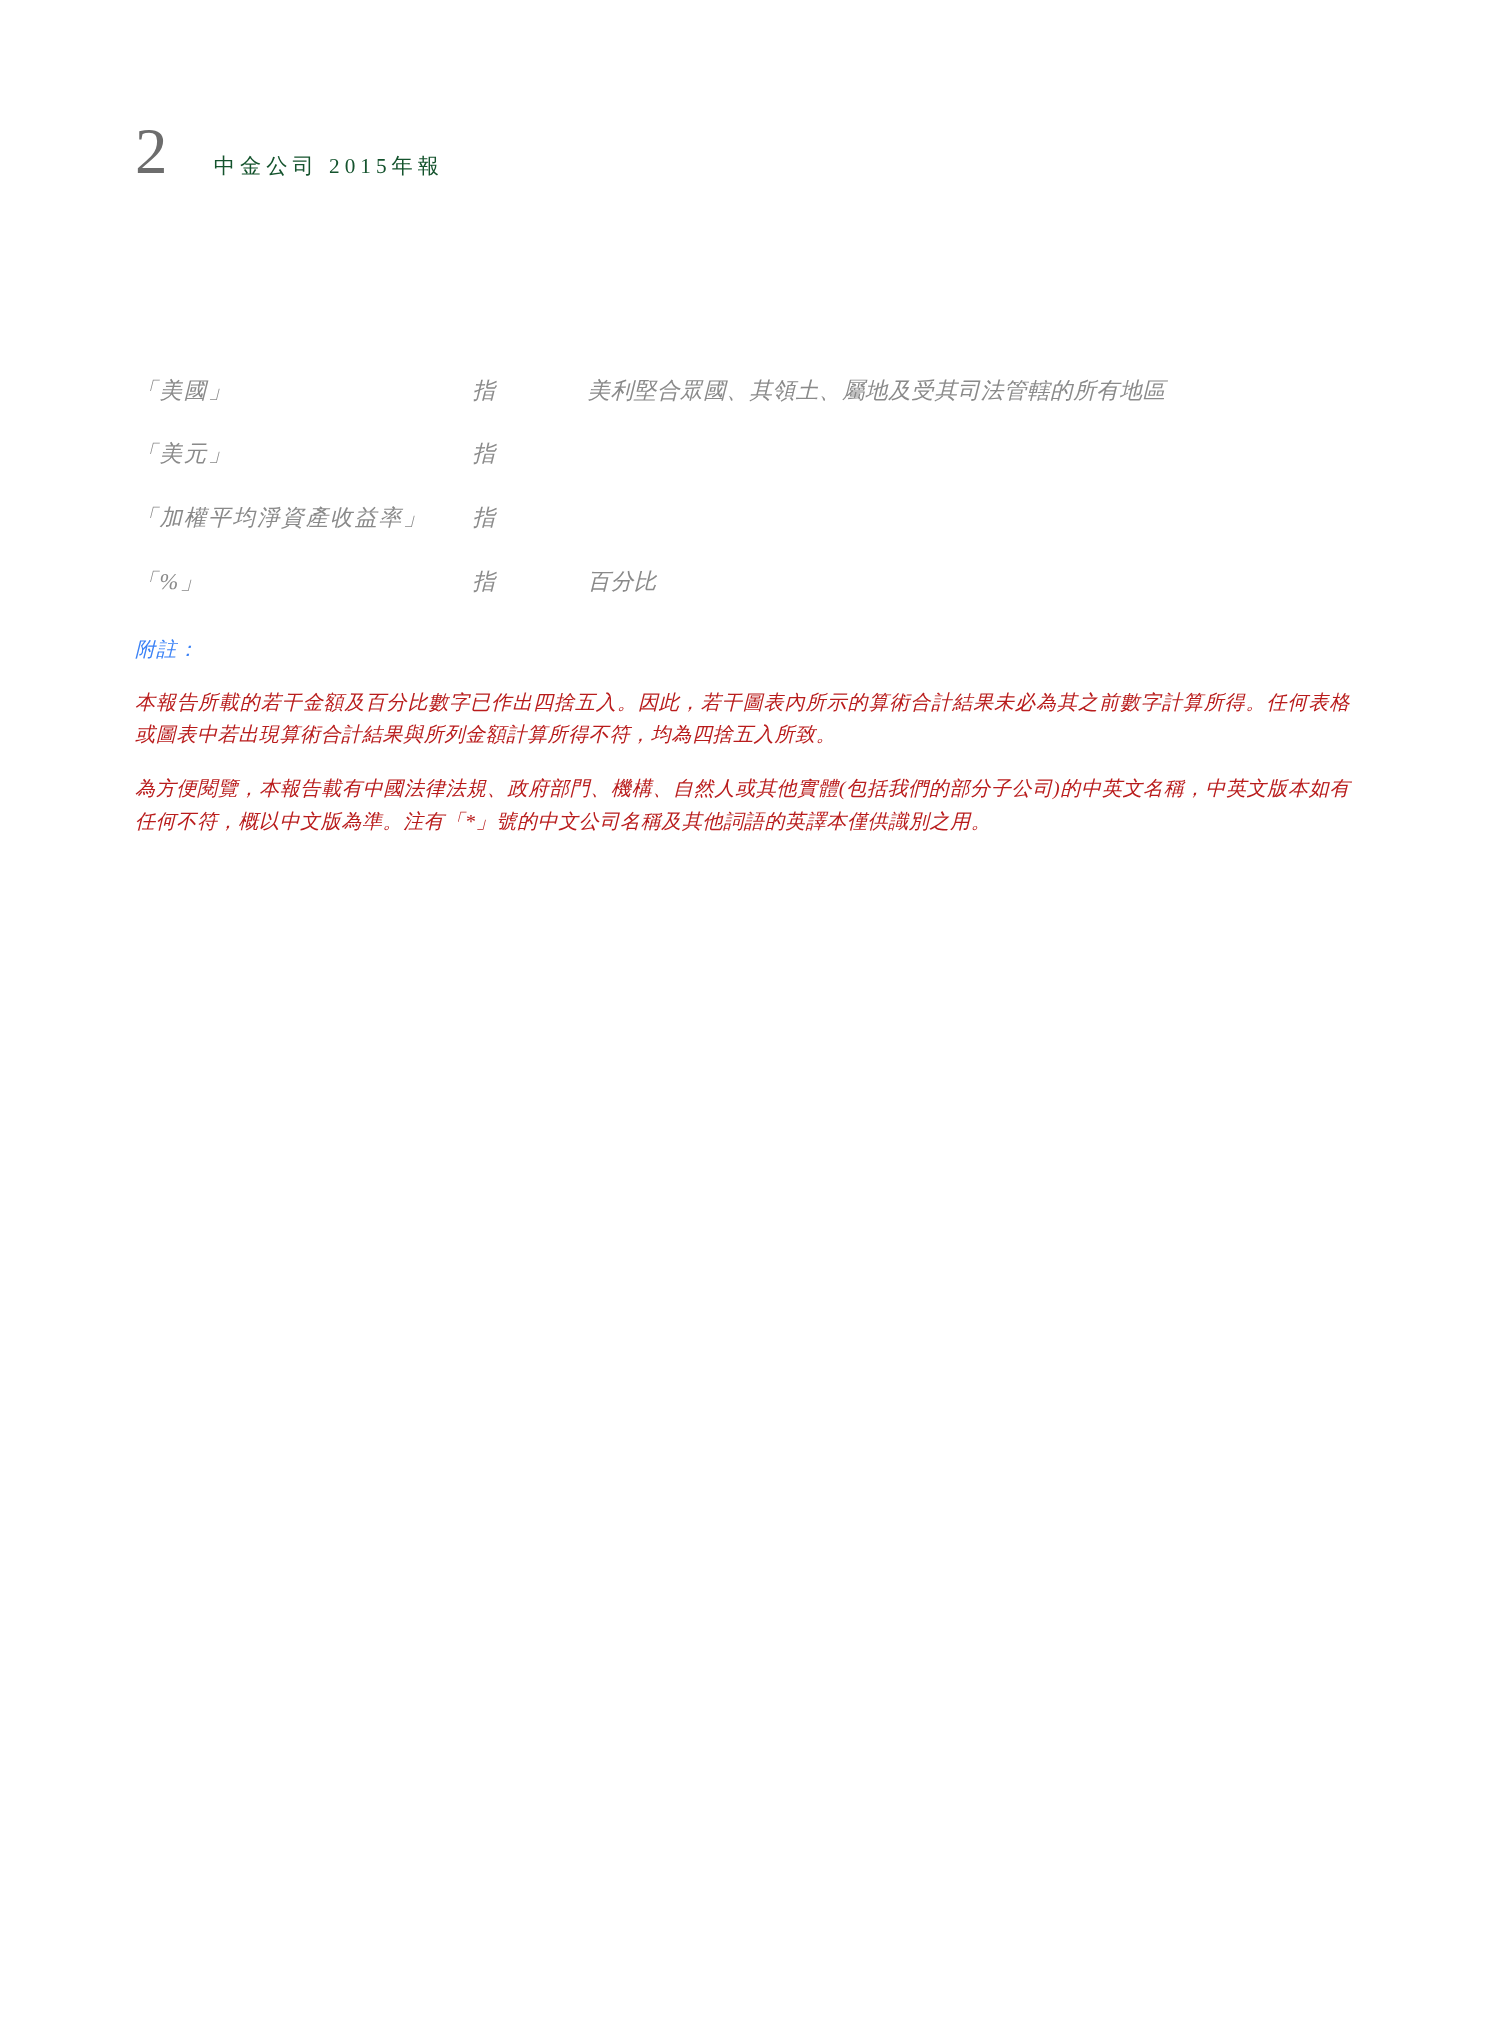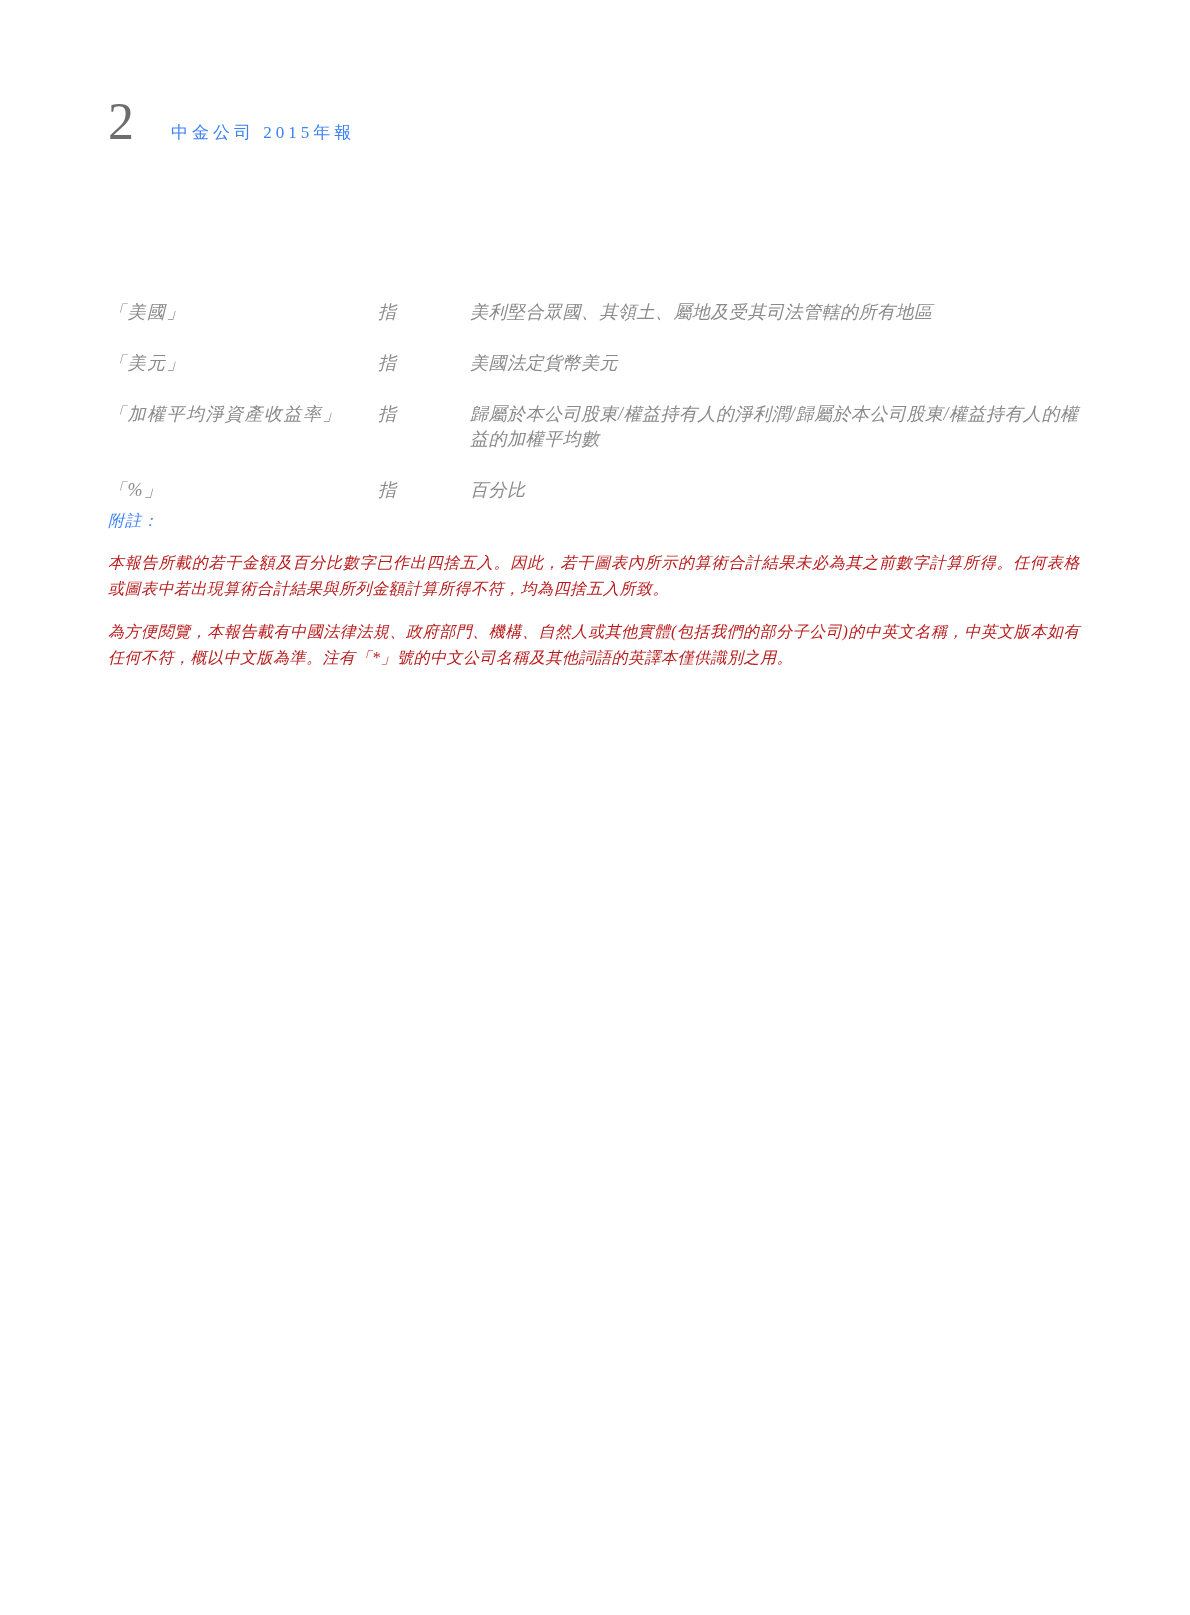--- a/index.html
+++ b/index.html
@@ -29,21 +29,21 @@
     font-size: 52px;
     line-height: 52px;
     color: #6d6d6d;
     font-weight: 400;
     letter-spacing: 1px;
   }
 
   .report-title {
     font-size: 17px;
     line-height: 17px;
-    color: #3b82f6;
+    color: #14532d;
     margin-left: 36px;
     margin-bottom: 7px;
     letter-spacing: 4px;
     white-space: nowrap;
   }
 
   
   .definitions {
     position: absolute;
     left: 108px;
@@ -128,27 +128,25 @@
 
   <div class="def-row">
     <div class="def-term">「美國」</div>
     <div class="def-connector">指</div>
     <div class="def-text">美利堅合眾國、其領土、屬地及受其司法管轄的所有地區</div>
   </div>
 
   <div class="def-row">
     <div class="def-term">「美元」</div>
     <div class="def-connector">指</div>
-    <div class="def-text">美國法定貨幣美元</div>
   </div>
 
   <div class="def-row">
     <div class="def-term">「加權平均淨資產收益率」</div>
     <div class="def-connector">指</div>
-    <div class="def-text">歸屬於本公司股東/權益持有人的淨利潤/歸屬於本公司股東/權益持有人的權益的加權平均數</div>
   </div>
 
   <div class="def-row def-row-percent">
     <div class="def-term">「%」</div>
     <div class="def-connector">指</div>
     <div class="def-text">百分比</div>
   </div>
 
 </section>
 

